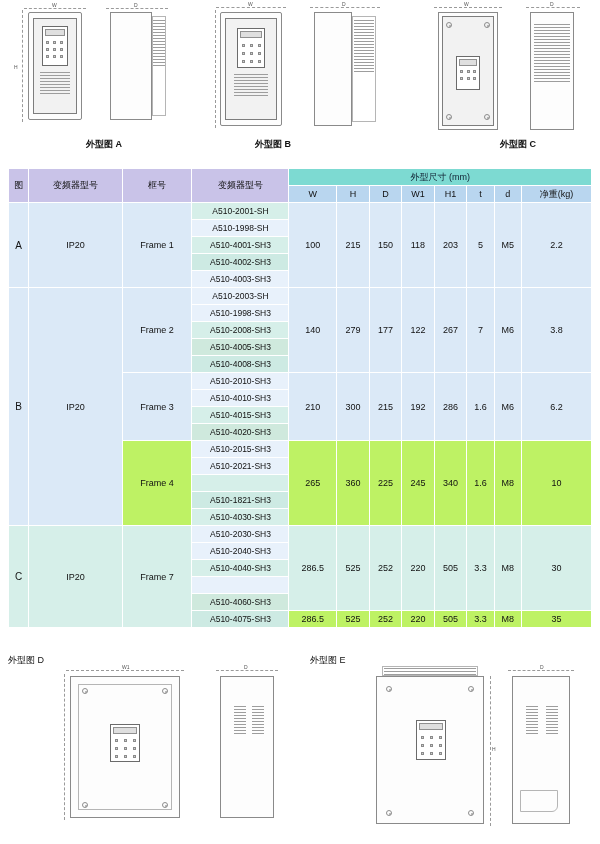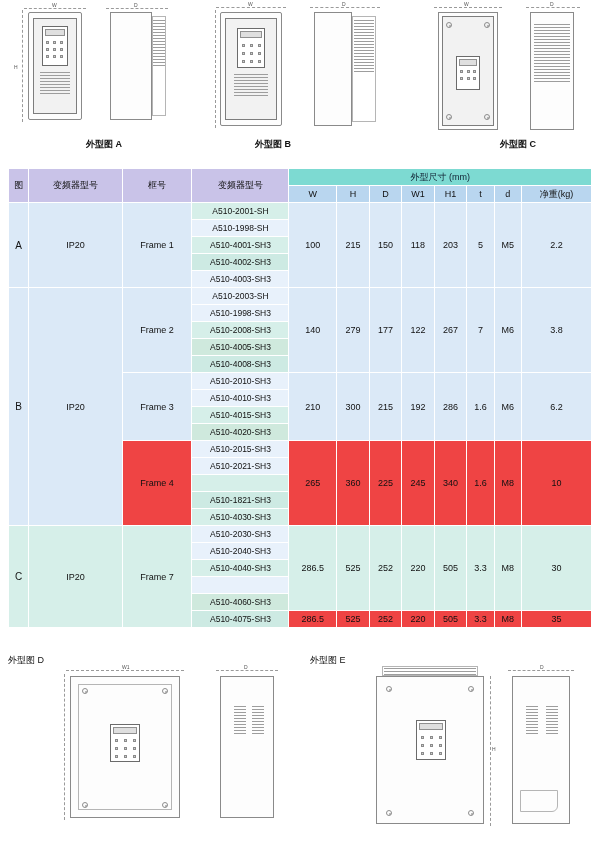--- a/index.html
+++ b/index.html
@@ -99,21 +99,21 @@
     font-weight:normal;
   }
   .h-teal{background:#7ddad2;color:#123; font-weight:normal;}
   .h-purple{background:#c9c3e8;}
   .h-blue{background:#b9d6ef;}
   .c-lightblue{background:#dbe9f7;}
   .c-paleblue{background:#e8f1fb;}
   .c-mint{background:#d6efe9;}
   .c-mint2{background:#cdeae3;}
   .c-green{background:#cfe9dd;}
-  .c-white{background:#ef4444;}
+  .c-white{background:#bef264;}
   .model{font-size:8.5px;}
   .hdr-sub{font-size:9px;font-weight:bold;}
   .grp{font-size:10px;}
 
   
   .drawings-bottom{
     position:absolute;
     left:0;top:640px;
     width:600px;height:204px;
   }

